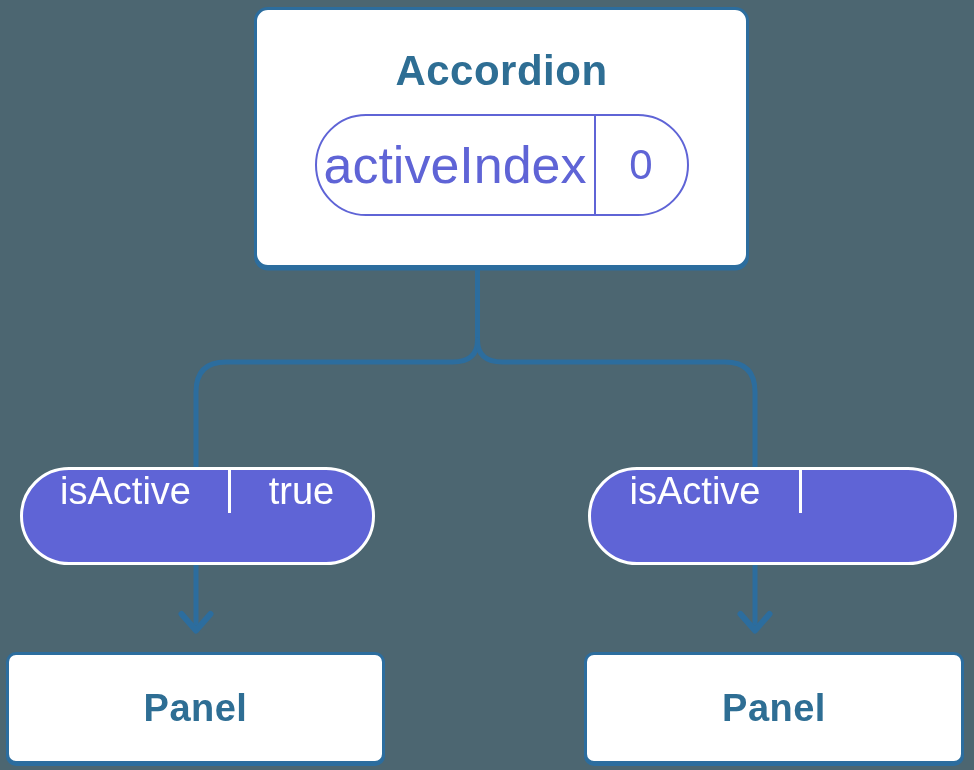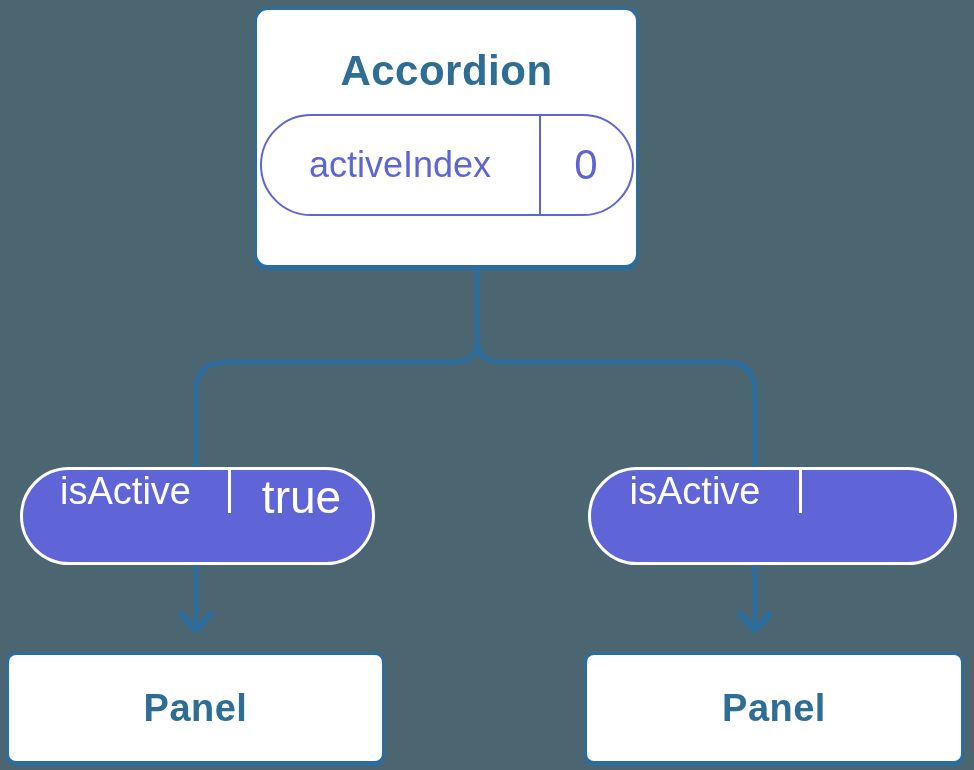--- a/index.html
+++ b/index.html
@@ -23,21 +23,21 @@
     stroke:var(--line);
     stroke-linecap:round;
     stroke-linejoin:round;
   }
   svg.connectors .branch{stroke-width:5;}
   svg.connectors .arrowhead{stroke-width:6;}
 
   
   .root-box{
     position:absolute;
-    left:254px;top:7px;width:385px;height:261px;
+    left:254px;top:7px;width:495px;height:261px;
     background:var(--white);
     border:3px solid var(--line);
     border-radius:14px;
     box-shadow:0 2.5px 0 var(--line);
     z-index:2;
     display:flex;flex-direction:column;align-items:center;
   }
   .root-title{
     margin-top:36px;
     font-size:42px;
@@ -52,21 +52,21 @@
     border:2px solid var(--purple);
     border-radius:51px;
     background:var(--white);
     display:flex;align-items:stretch;
     overflow:hidden;
   }
   .state-pill .seg-name{
     width:279px;
     display:flex;align-items:center;justify-content:center;
     border-right:2px solid var(--purple);
-    font-size:36px;color:var(--purple);
+    font-size:52px;color:var(--purple);
   }
   .state-pill .seg-value{
     flex:1;
     display:flex;align-items:center;justify-content:center;
     font-size:42px;color:var(--purple);
   }
 
   
   .prop-pill{
     position:absolute;
@@ -79,21 +79,21 @@
     z-index:2;
   }
   .prop-pill .seg-name{
     display:flex;align-items:center;justify-content:center;
     border-right:3px solid var(--white);
     font-size:38px;color:var(--white);
   }
   .prop-pill .seg-value{
     flex:1;
     display:flex;align-items:center;justify-content:center;
-    font-size:46px;color:var(--white);
+    font-size:38px;color:var(--white);
   }
   .prop-pill.left{left:20px;top:467px;width:355px;}
   .prop-pill.left .seg-name{width:208px;}
   .prop-pill.right{left:588px;top:467px;width:369px;}
   .prop-pill.right .seg-name{width:211px;}
 
   
   .panel-box{
     position:absolute;
     top:652px;height:112px;

